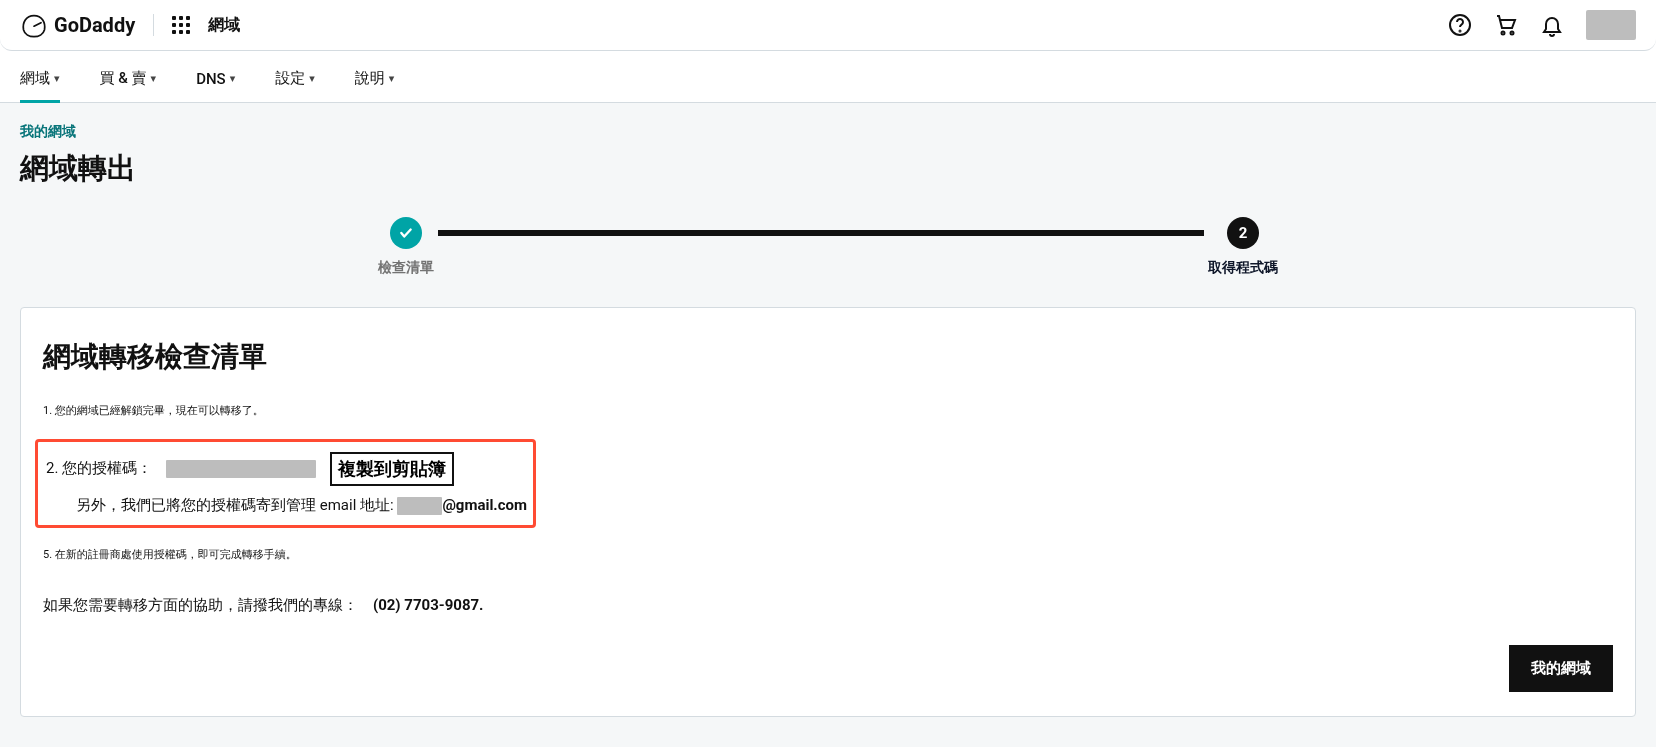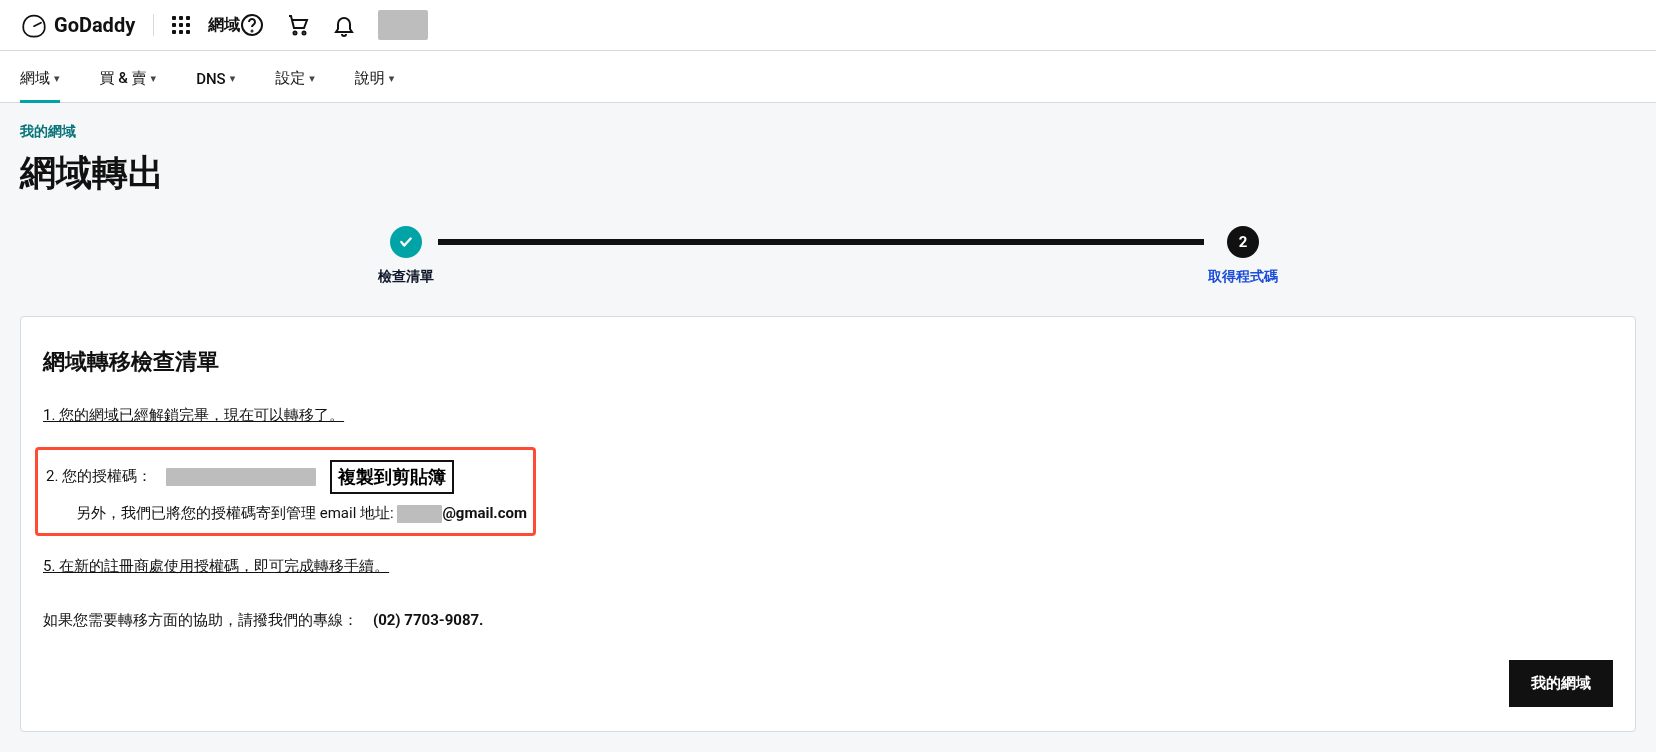--- a/index.html
+++ b/index.html
@@ -9,22 +9,24 @@
     }
     body {
       font-family: -apple-system, BlinkMacSystemFont, "Segoe UI", Roboto, Helvetica, Arial, sans-serif;
       background: #fff;
       color: #111;
     }
     
     .top-header {
       display: flex;
       align-items: center;
+      justify-content: space-between;
       padding: 10px 20px;
       border-bottom: 1px solid #d4dbe0;
+      border-radius: 12px;
     }
     .header-left {
       display: flex;
       align-items: center;
       gap: 18px;
     }
     .logo-wrap {
       display: flex;
       align-items: center;
       gap: 6px;
@@ -112,21 +114,21 @@
       background: #f5f7f8;
       padding: 20px 20px 30px 20px;
     }
     .breadcrumb {
       color: #09757a;
       font-size: 14px;
       font-weight: 600;
       margin-bottom: 8px;
     }
     .page-title {
-      font-size: 36px;
+      font-size: 29px;
       font-weight: 700;
       margin-bottom: 28px;
     }
     
     .stepper {
       display: flex;
       align-items: center;
       justify-content: center;
       margin: 0 auto 30px auto;
       max-width: 900px;
@@ -150,52 +152,51 @@
     }
     .step-circle.done {
       background: #00a4a6;
     }
     .step-circle.current {
       background: #111;
     }
     .step-label {
       margin-top: 10px;
       font-size: 14px;
-      color: #0f172a;
+      color: #737373;
       font-weight: 600;
       white-space: nowrap;
     }
     .step-label.current {
-      color: #1d4ed8;
+      color: #0f172a;
     }
     .step-line {
       height: 6px;
       background: #111;
       flex: 1;
       width: 700px;
       margin: 0 4px;
       margin-bottom: 28px;
     }
     
     .card {
       background: #fff;
       border: 1px solid #d4dbe0;
       border-radius: 4px;
       padding: 30px 22px 24px 22px;
     }
     .card-title {
-      font-size: 22px;
+      font-size: 28px;
       font-weight: 700;
       margin-bottom: 26px;
     }
     .checklist-item {
-      font-size: 15px;
+      font-size: 11px;
       line-height: 1.7;
       margin-bottom: 18px;
-      text-decoration: underline;
     }
     .highlight-box {
       border: 3px solid #ff4b33;
       border-radius: 4px;
       padding: 10px 6px 10px 0;
       margin-left: -8px;
       margin-bottom: 18px;
       display: inline-block;
     }
     .auth-row {

